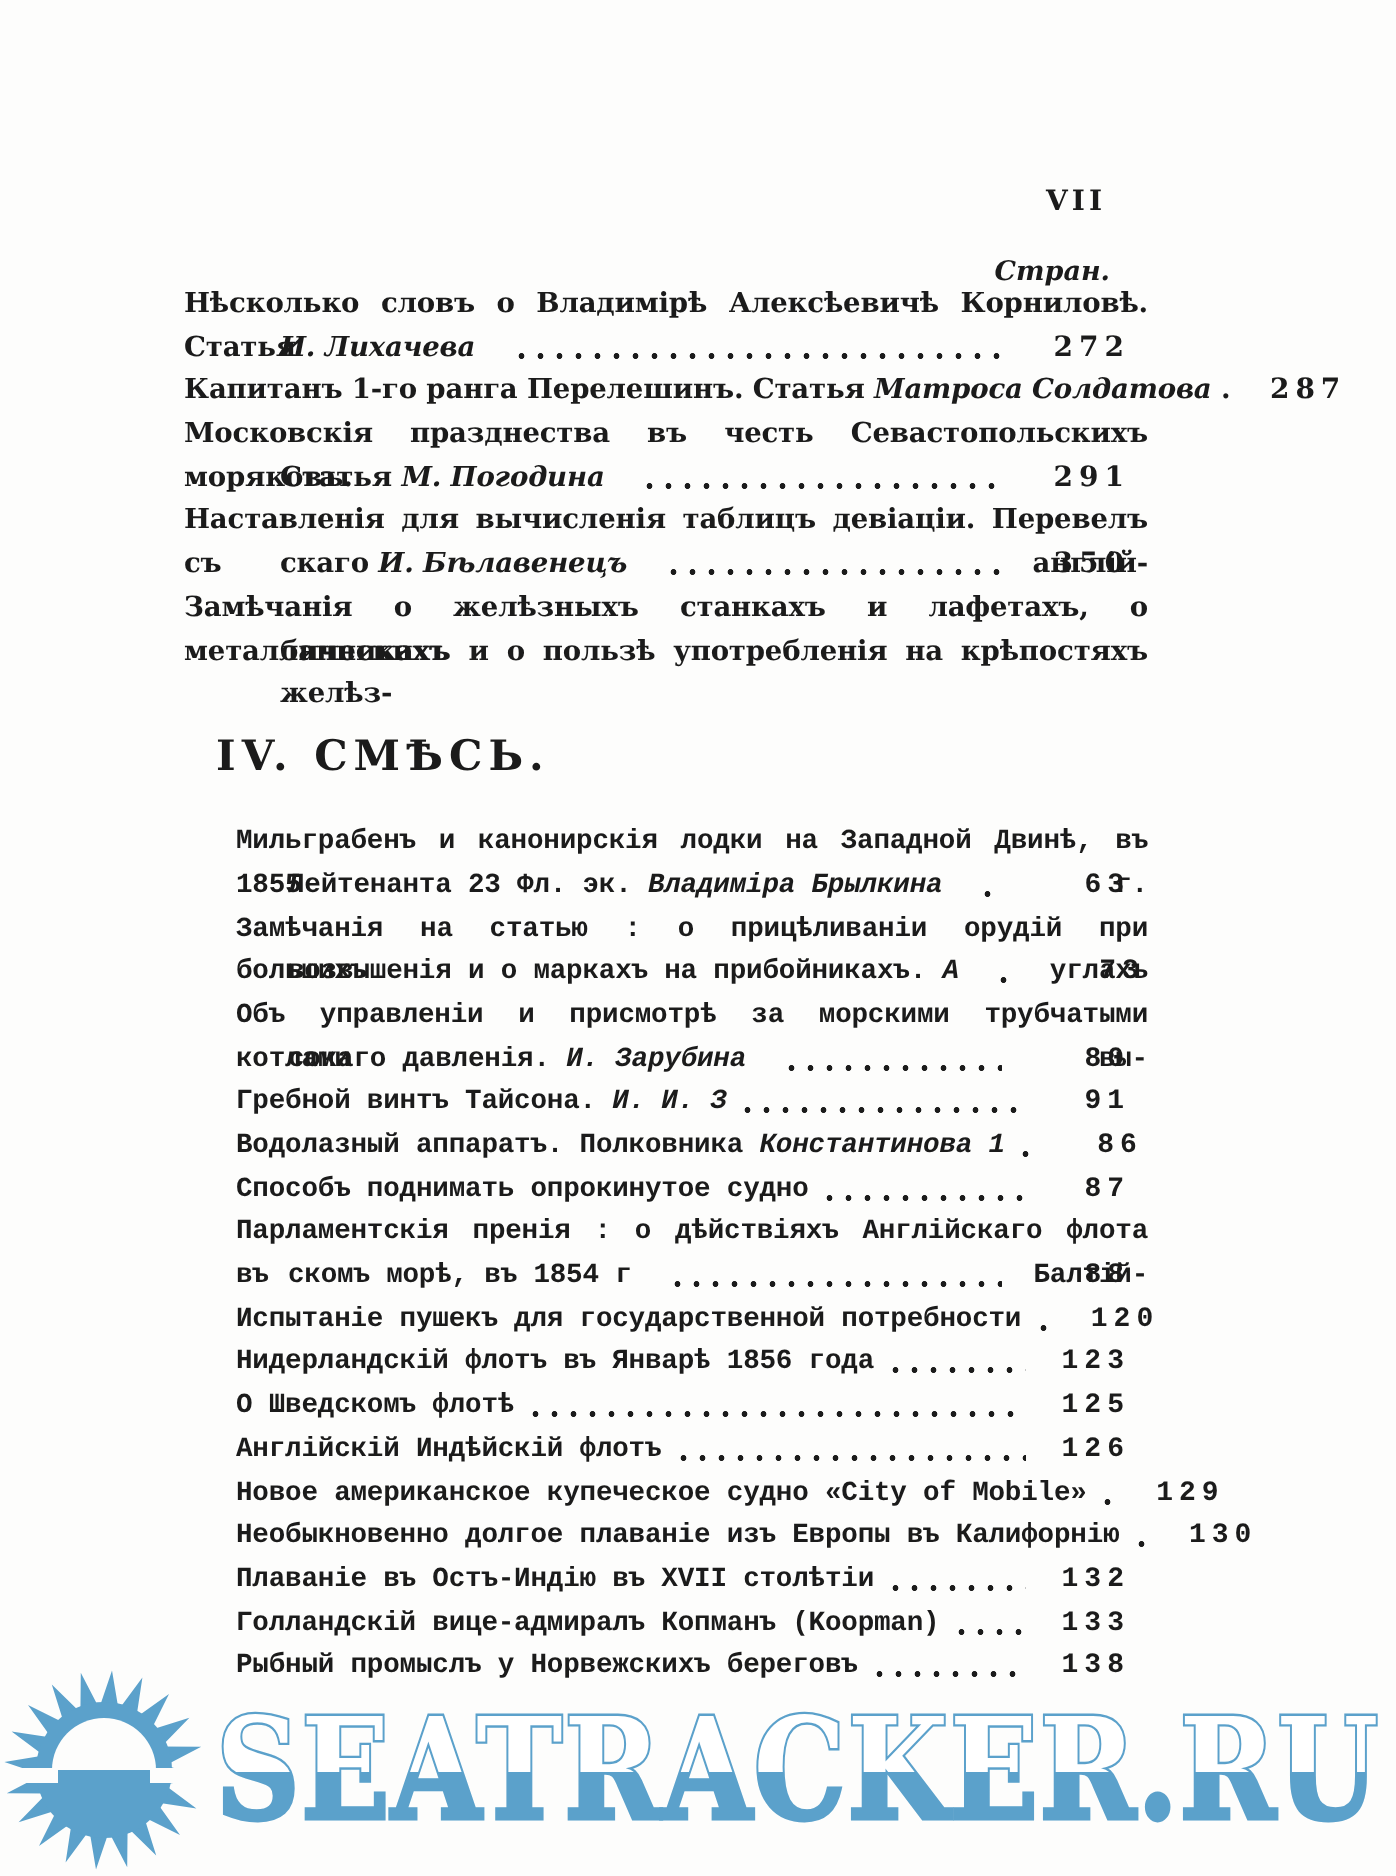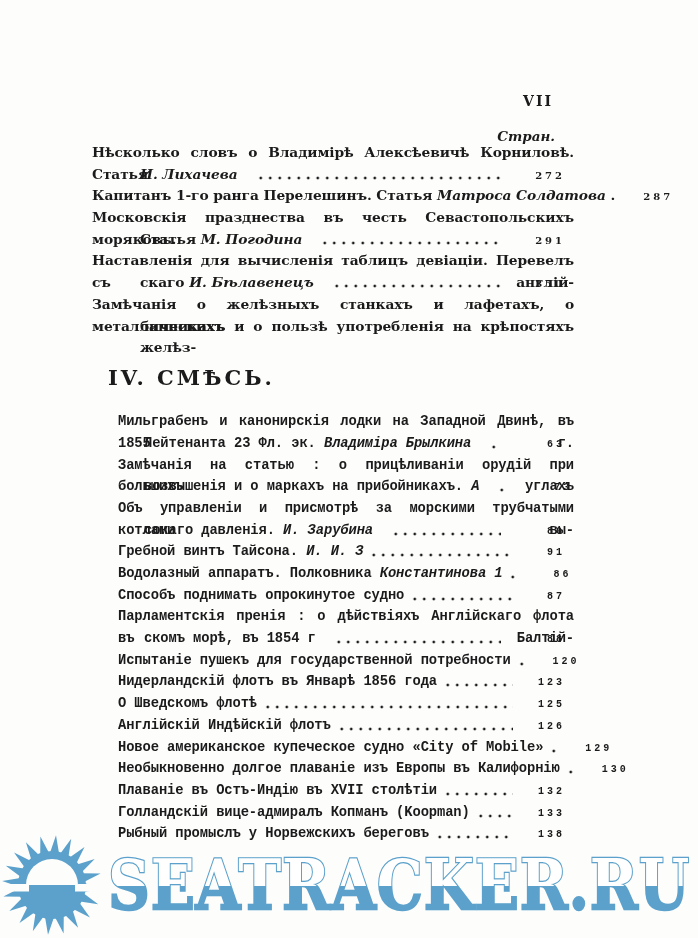--- a/index.html
+++ b/index.html
@@ -45,21 +45,21 @@
     align-self:stretch;
     margin:0 6px 0 5px;
     background-image:radial-gradient(circle,#1b1b1b 1.25px,rgba(0,0,0,0) 1.6px);
     background-size:9.5px 9.5px;
     background-repeat:repeat-x;
     background-position:left 1px bottom 3.2px;
   }
   .gap{flex:1 1 auto;min-width:12px;}
   .pg{
     flex:0 0 auto;min-width:46px;text-align:right;
-    font-size:10px;letter-spacing:3px;
+    font-size:14px;letter-spacing:3px;
     padding-right:9px;
   }
   .section-heading{
     text-align:left;text-indent:16px;
     font-size:21px;letter-spacing:3px;
     margin-top:28px;margin-bottom:20px;
     height:26px;line-height:26px;
   }
   .watermark{
     position:absolute;left:0;bottom:0;width:695px;height:110px;

